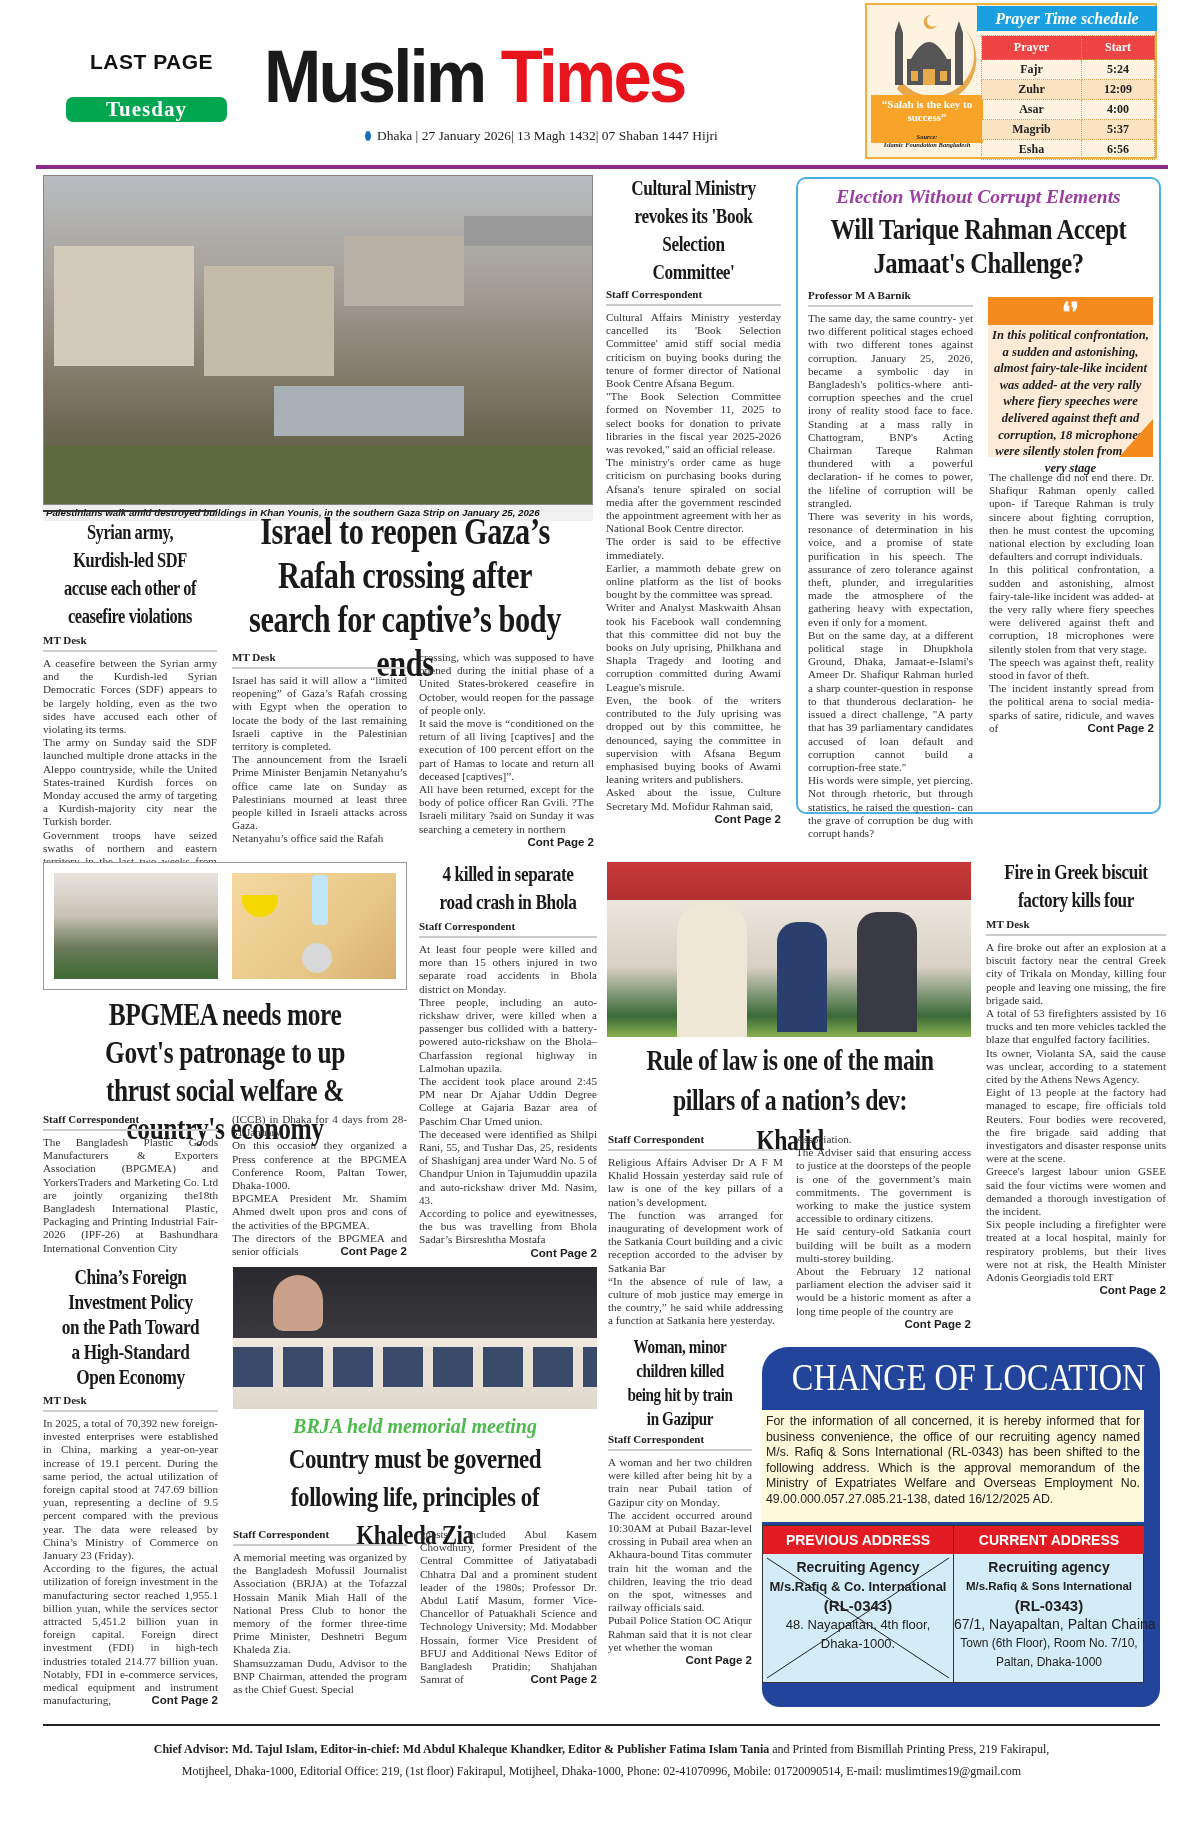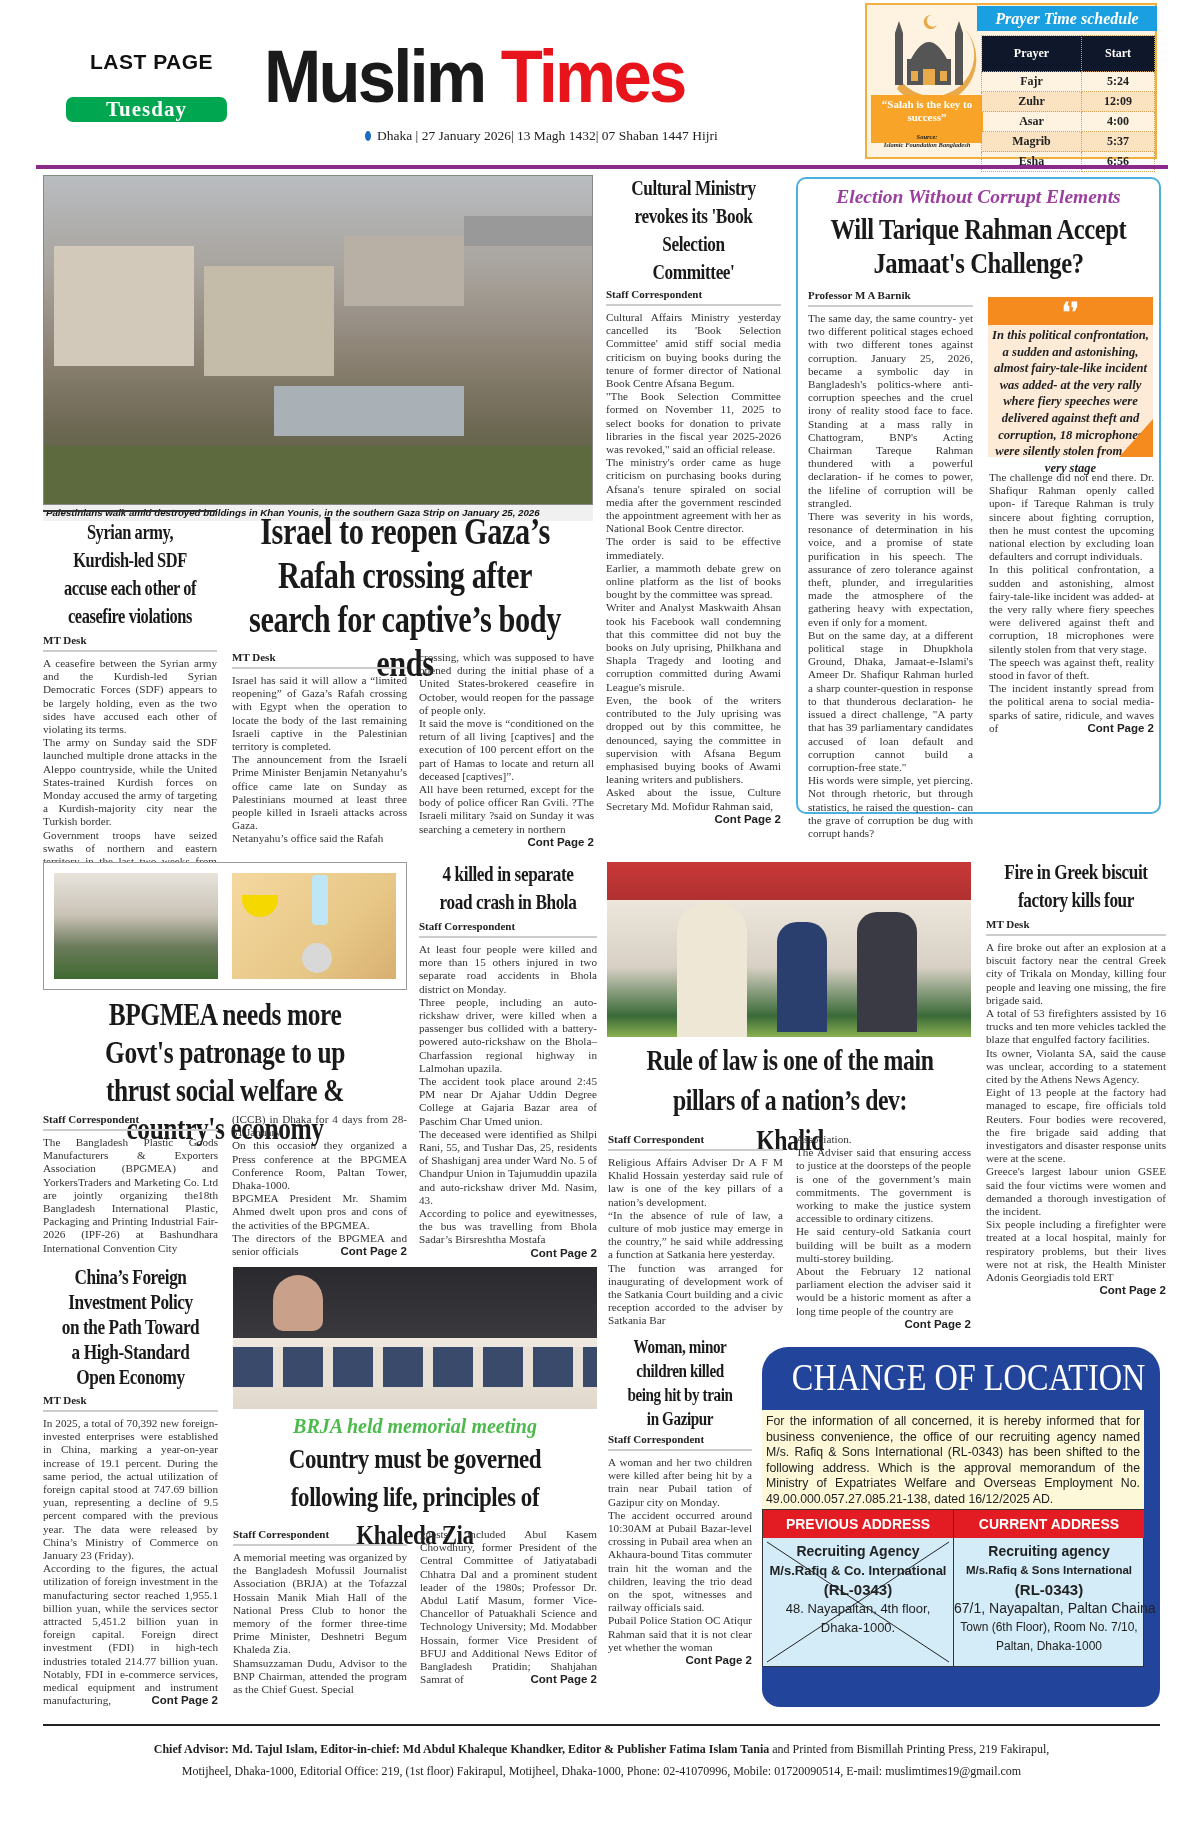--- a/index.html
+++ b/index.html
@@ -20,21 +20,21 @@
 #dateline{left:365px;top:128px;font-size:13.5px;color:#222;white-space:nowrap;}
 #dateline .dot{display:inline-block;width:6px;height:10px;border-radius:50%;background:#1a6dc0;margin-right:6px;vertical-align:-1px;}
 #topline{left:36px;top:165px;width:1132px;height:4px;background:#8b2a8b;}
 
 #prayer{left:865px;top:3px;width:292px;height:156px;background:#fdf3e0;border:2px solid #f0b040;}
 #prayer .mosque{position:absolute;left:10px;top:6px;width:104px;height:84px;}
 #prayer .quote{position:absolute;left:4px;top:90px;width:112px;height:48px;background:#f7a428;color:#fff;font-weight:bold;font-size:11px;line-height:13px;text-align:center;padding-top:3px;}
 #prayer .src{position:absolute;left:4px;top:128px;width:112px;font-size:6.5px;font-style:italic;font-weight:bold;text-align:center;line-height:8px;}
 #prayer .ptitle{position:absolute;left:110px;top:1px;width:180px;height:25px;background:#1aa0e0;color:#fff;font-style:italic;font-weight:bold;font-size:16px;text-align:center;line-height:25px;}
 #prayer table{position:absolute;left:114px;top:30px;width:174px;border-collapse:collapse;font-weight:bold;font-size:12px;}
-#prayer th{background:#0f172a;color:#fff;height:36px;border:1px dotted #d4a050;margin-top:20px;}
+#prayer th{background:#ef4444;color:#fff;height:24px;border:1px dotted #d4a050;margin-top:20px;}
 #prayer td{text-align:center;height:20px;border:1px dotted #d4a050;color:#222;}
 #prayer tr.alt td{background:#fbe3c2;}
 
 #hero{left:43px;top:175px;width:550px;height:330px;background:linear-gradient(180deg,#b9bcc0 0%,#a7a29b 30%,#8c8274 55%,#6f6a55 75%,#4f5a3a 100%);border:1px solid #888;}
 #hero .bld{position:absolute;background:#c9c0b2;}
 #hero-cap{left:43px;top:505px;width:550px;height:16px;background:#f0f0f0;font-family:"Liberation Sans",sans-serif;font-style:italic;font-weight:bold;font-size:9.7px;line-height:16px;padding-left:3px;color:#111;}
 
 #syria{left:43px;top:510px;width:174px;}
 #syria .rule{border-top:2px solid #333;margin-bottom:6px;}
 
@@ -79,21 +79,21 @@
 #brja-head{left:228px;top:1440px;width:374px;font-size:28px;line-height:38px;}
 #brja-c1{left:233px;top:1528px;width:174px;}
 #brja-c2{left:420px;top:1528px;width:177px;}
 
 #gazi{left:608px;top:1335px;width:144px;}
 #gazi .head{font-size:18.5px;line-height:24px;}
 
 #ad{left:762px;top:1347px;width:398px;height:360px;background:#22449a;border-radius:26px 26px 18px 18px;}
 #ad .atitle{position:absolute;left:0;top:8px;width:100%;text-align:center;color:#fff;font-family:"Liberation Serif",serif;font-size:38px;transform:scaleX(0.85);white-space:nowrap;}
 #ad .notice{position:absolute;left:0;top:63px;width:382px;height:112px;background:#fdf8d8;font-family:"Liberation Sans",sans-serif;font-size:12.3px;line-height:15.5px;padding:4px 4px;text-align:justify;color:#222;}
-#ad .addr{position:absolute;left:0;top:162px;width:382px;height:158px;background:#d4ecf8;border:1px solid #333;}
+#ad .addr{position:absolute;left:0;top:178px;width:382px;height:158px;background:#d4ecf8;border:1px solid #333;}
 #ad .addr .hd{position:absolute;top:0;height:28px;background:#e31c24;color:#fff;font-family:"Liberation Sans",sans-serif;font-weight:bold;font-size:14px;text-align:center;line-height:28px;}
 #ad .addr .col{position:absolute;top:32px;font-family:"Liberation Sans",sans-serif;text-align:center;color:#222;}
 #ad .addr .divider{position:absolute;left:190px;top:0;width:1px;height:100%;background:#333;}
 
 #footline{left:43px;top:1724px;width:1117px;height:2px;background:#222;}
 #footer{left:43px;top:1738px;width:1117px;text-align:center;font-size:12px;line-height:22px;color:#222;}
 </style>
 </head>
 <body>
 
@@ -271,22 +271,22 @@
 <div class="abs photo" id="rule-photo" style="background:linear-gradient(180deg,#c83838 0%,#b03030 22%,#ece6dc 22%,#d8d0c4 60%,#3a6a38 88%,#8ab050 100%);">
   <div class="abs" style="left:70px;top:40px;width:70px;height:135px;background:#eee7d6;border-radius:30px 30px 0 0;"></div>
   <div class="abs" style="left:170px;top:60px;width:50px;height:110px;background:#2b3f6e;border-radius:20px 20px 0 0;"></div>
   <div class="abs" style="left:250px;top:50px;width:60px;height:120px;background:#3a3a44;border-radius:20px 20px 0 0;"></div>
 </div>
 <div class="abs head" id="rule-head">Rule of law is one of the main pillars of a nation’s dev: Khalid</div>
 <div class="abs" id="rule-c1">
   <div class="byline">Staff Correspondent</div>
   <div class="body-text">
     <p>Religious Affairs Adviser Dr A F M Khalid Hossain yesterday said rule of law is one of the key pillars of a nation’s development.</p>
+    <p>The function was arranged for inaugurating of development work of the Satkania Court building and a civic reception accorded to the adviser by Satkania Bar</p>
     <p>“In the absence of rule of law, a culture of mob justice may emerge in the country,” he said while addressing a function at Satkania here yesterday.</p>
-    <p>The function was arranged for inaugurating of development work of the Satkania Court building and a civic reception accorded to the adviser by Satkania Bar</p>
   </div>
 </div>
 <div class="abs" id="rule-c2">
   <div class="body-text">
     <p>Association.</p>
     <p>The Adviser said that ensuring access to justice at the doorsteps of the people is one of the government’s main commitments. The government is working to make the justice system accessible to ordinary citizens.</p>
     <p>He said century-old Satkania court building will be built as a modern multi-storey building.</p>
     <p><span>About the February 12 national parliament election the adviser said it would be a historic moment as after a long time people of the country are</span> <span class="cont">Cont Page 2</span></p>
   </div>
 </div>

